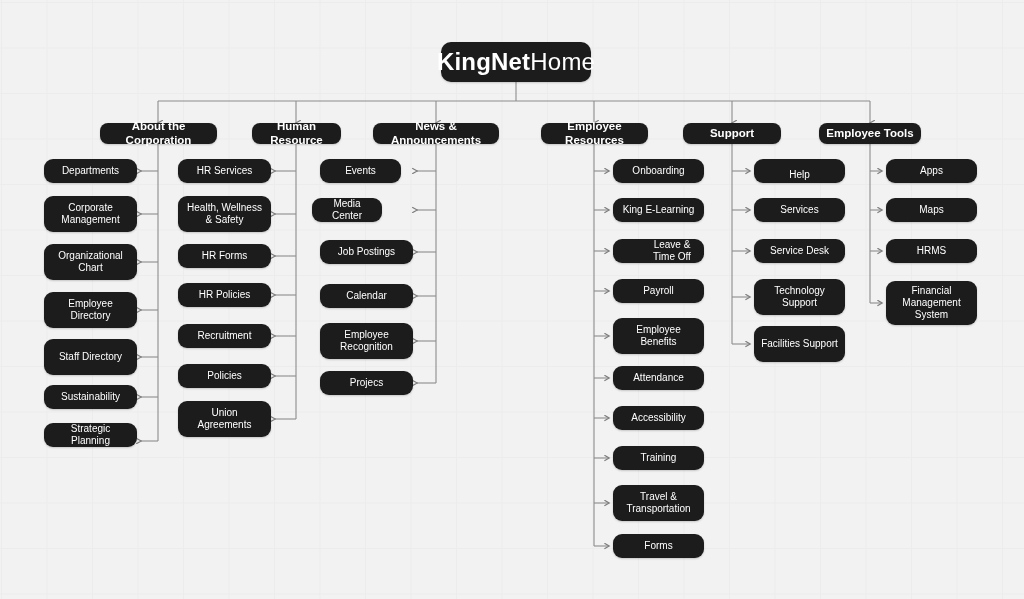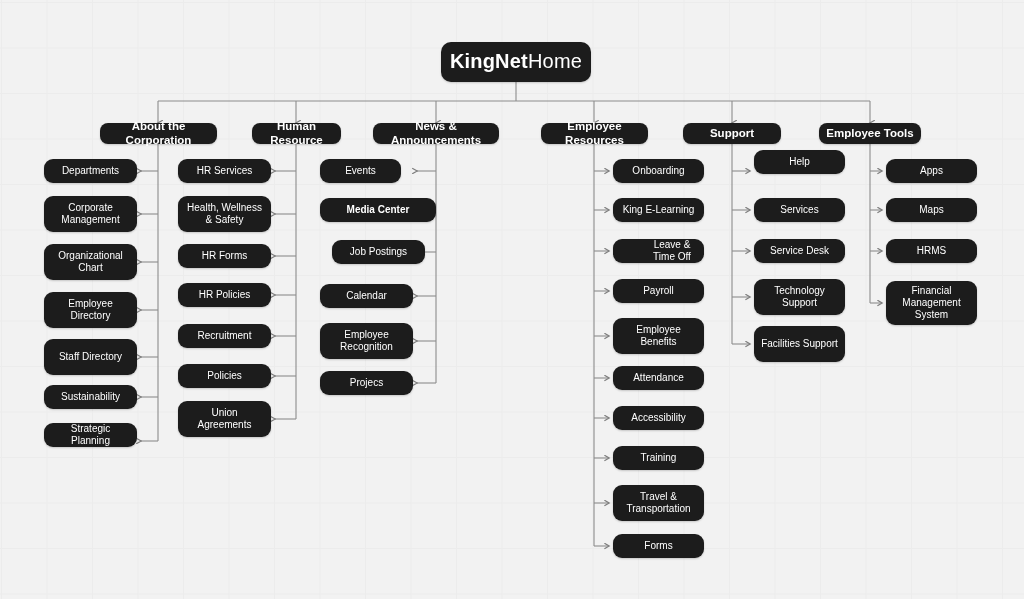--- a/index.html
+++ b/index.html
@@ -52,21 +52,21 @@
     justify-content: center;
     text-align: center;
     line-height: 1.18;
     padding: 2px 6px;
     z-index: 5;
     cursor: pointer;
     box-shadow: 0 1px 2px rgba(0,0,0,0.18);
   }
 
   .node-root {
-    font-size: 20px;
+    font-size: 24px;
     border-radius: 10px;
     letter-spacing: 0.2px;
   }
   .node-root .brand { font-weight: bold; }
   .node-root .rest  { font-weight: normal; }
 
   .node-l2 {
     font-size: 11.5px;
     font-weight: 600;
     border-radius: 8px;
@@ -203,24 +203,24 @@
       </div>
       <div class="node node-l3" style="left: 178px; top: 401px; width: 93px; height: 36px;">
         <span>Union Agreements</span>
       </div>
       <div class="node node-l2" style="left: 373px; top: 123px; width: 126px; height: 21px;">
         <span>News &amp; Announcements</span>
       </div>
       <div class="node node-l3" style="left: 320px; top: 159px; width: 81px; height: 24px;">
         <span>Events</span>
       </div>
-      <div class="node node-l3" style="left: 320px; top: 198px; width: 116px; height: 24px; font-weight: bold;">
+      <div class="node node-l3" style="left: 312px; top: 198px; width: 70px; height: 24px;">
         <span>Media Center</span>
       </div>
-      <div class="node node-l3" style="left: 320px; top: 240px; width: 93px; height: 24px; margin-left: 12px;">
+      <div class="node node-l3" style="left: 320px; top: 240px; width: 93px; height: 24px;">
         <span>Job Postings</span>
       </div>
       <div class="node node-l3" style="left: 320px; top: 284px; width: 93px; height: 24px;">
         <span>Calendar</span>
       </div>
       <div class="node node-l3" style="left: 320px; top: 323px; width: 93px; height: 36px;">
         <span>Employee Recognition</span>
       </div>
       <div class="node node-l3" style="left: 320px; top: 371px; width: 93px; height: 24px;">
         <span>Projecs</span>
@@ -254,21 +254,21 @@
       </div>
       <div class="node node-l3" style="left: 613px; top: 485px; width: 91px; height: 36px;">
         <span>Travel &amp; Transportation</span>
       </div>
       <div class="node node-l3" style="left: 613px; top: 534px; width: 91px; height: 24px;">
         <span>Forms</span>
       </div>
       <div class="node node-l2" style="left: 683px; top: 123px; width: 98px; height: 21px;">
         <span>Support</span>
       </div>
-      <div class="node node-l3" style="left: 754px; top: 150px; width: 91px; height: 24px;">
+      <div class="node node-l3" style="left: 754px; top: 159px; width: 91px; height: 24px; align-items: flex-end;">
         <span>Help</span>
       </div>
       <div class="node node-l3" style="left: 754px; top: 198px; width: 91px; height: 24px;">
         <span>Services</span>
       </div>
       <div class="node node-l3" style="left: 754px; top: 239px; width: 91px; height: 24px;">
         <span>Service Desk</span>
       </div>
       <div class="node node-l3" style="left: 754px; top: 279px; width: 91px; height: 36px;">
         <span>Technology Support</span>

